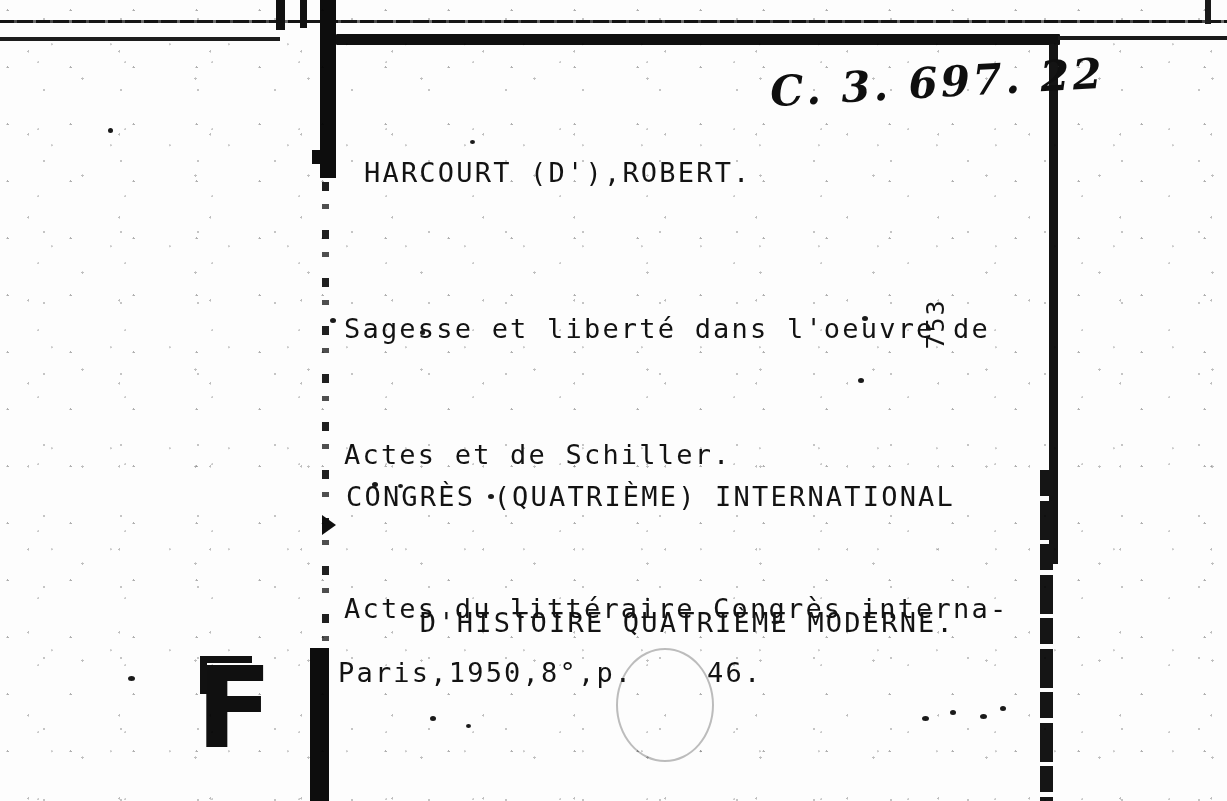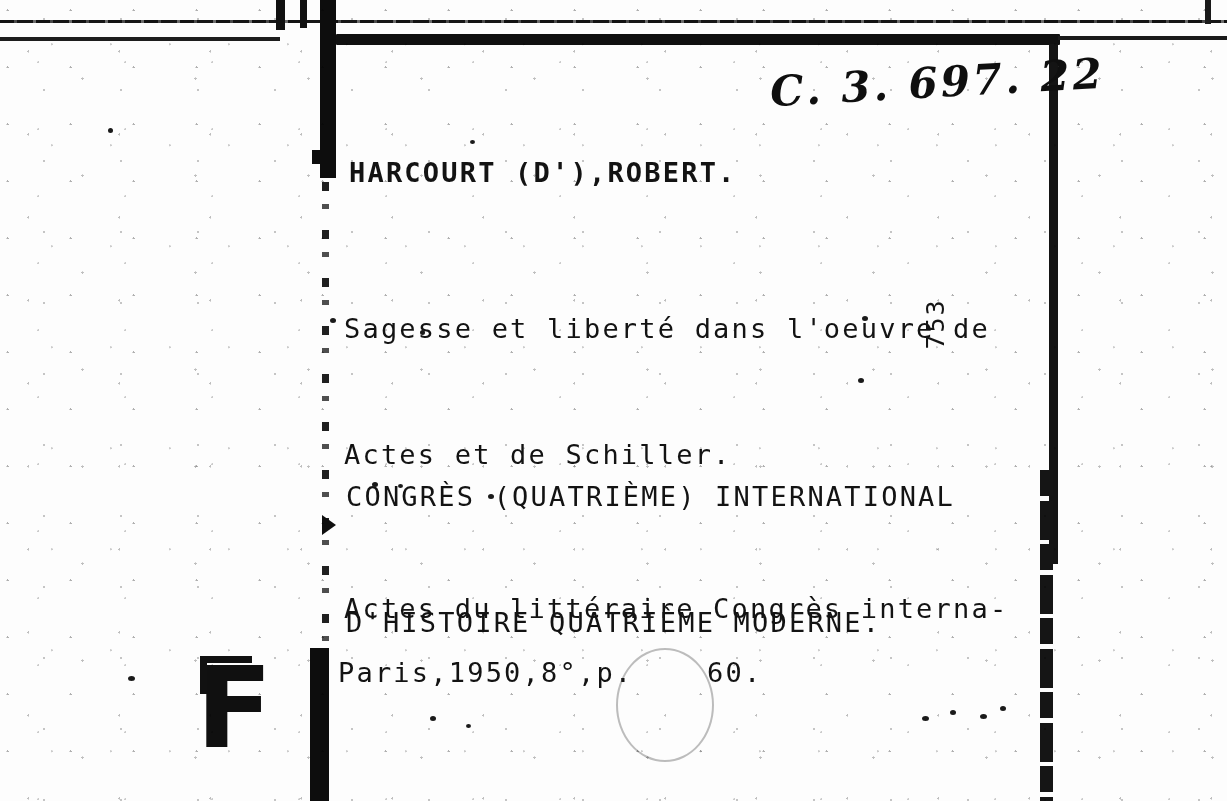--- a/index.html
+++ b/index.html
@@ -149,24 +149,24 @@
   
   .typed {
     position: absolute;
     font-family: "DejaVu Sans Mono", monospace;
     font-size: 27px;
     line-height: 42px;
     letter-spacing: 2.2px;
     color: #131313;
     white-space: pre;
   }
-  .author   { left: 349px; top: 152px; font-weight: bold; }
+  .author   { left: 364px; top: 152px; }
   .title    { left: 344px; top: 224px; }
   .stain    { left: 528px; top: 326px; }
-  .host     { left: 346px; top: 392px; }
+  .host     { left: 346px; top: 392px; text-align: right; }
   .actes    { left: 344px; top: 504px; }
   .imprint  { left: 338px; top: 652px; }
 
   
   .arrow-marker {
     position: absolute;
     left: 322px; top: 515px;
     width: 0; height: 0;
     border-top: 10px solid transparent;
     border-bottom: 10px solid transparent;
@@ -232,21 +232,21 @@
     <div>CONGRÈS (QUATRIÈME) INTERNATIONAL</div>
     <div>D'HISTOIRE QUATRIÈME MODERNE.</div>
   </div>
 
   <div class="arrow-marker"></div>
   <div class="typed actes">
     <div>Actes du littéraire Congrès interna-</div>
     
   </div>
 
-  <div class="typed imprint">Paris,1950,8°,p.    60.</div>
+  <div class="typed imprint">Paris,1950,8°,p.    46.</div>
   <div class="ring-stain"></div>
 
   <div class="side-number">753</div>
 
   <div class="letter-f">F</div>
 
   <div class="fleck" style="left:108px;  top:128px; width:5px;  height:5px;"></div>
   <div class="fleck" style="left:470px;  top:140px; width:5px;  height:4px;"></div>
   <div class="fleck" style="left:330px;  top:318px; width:6px;  height:5px;"></div>
   <div class="fleck" style="left:420px;  top:330px; width:5px;  height:5px;"></div>

